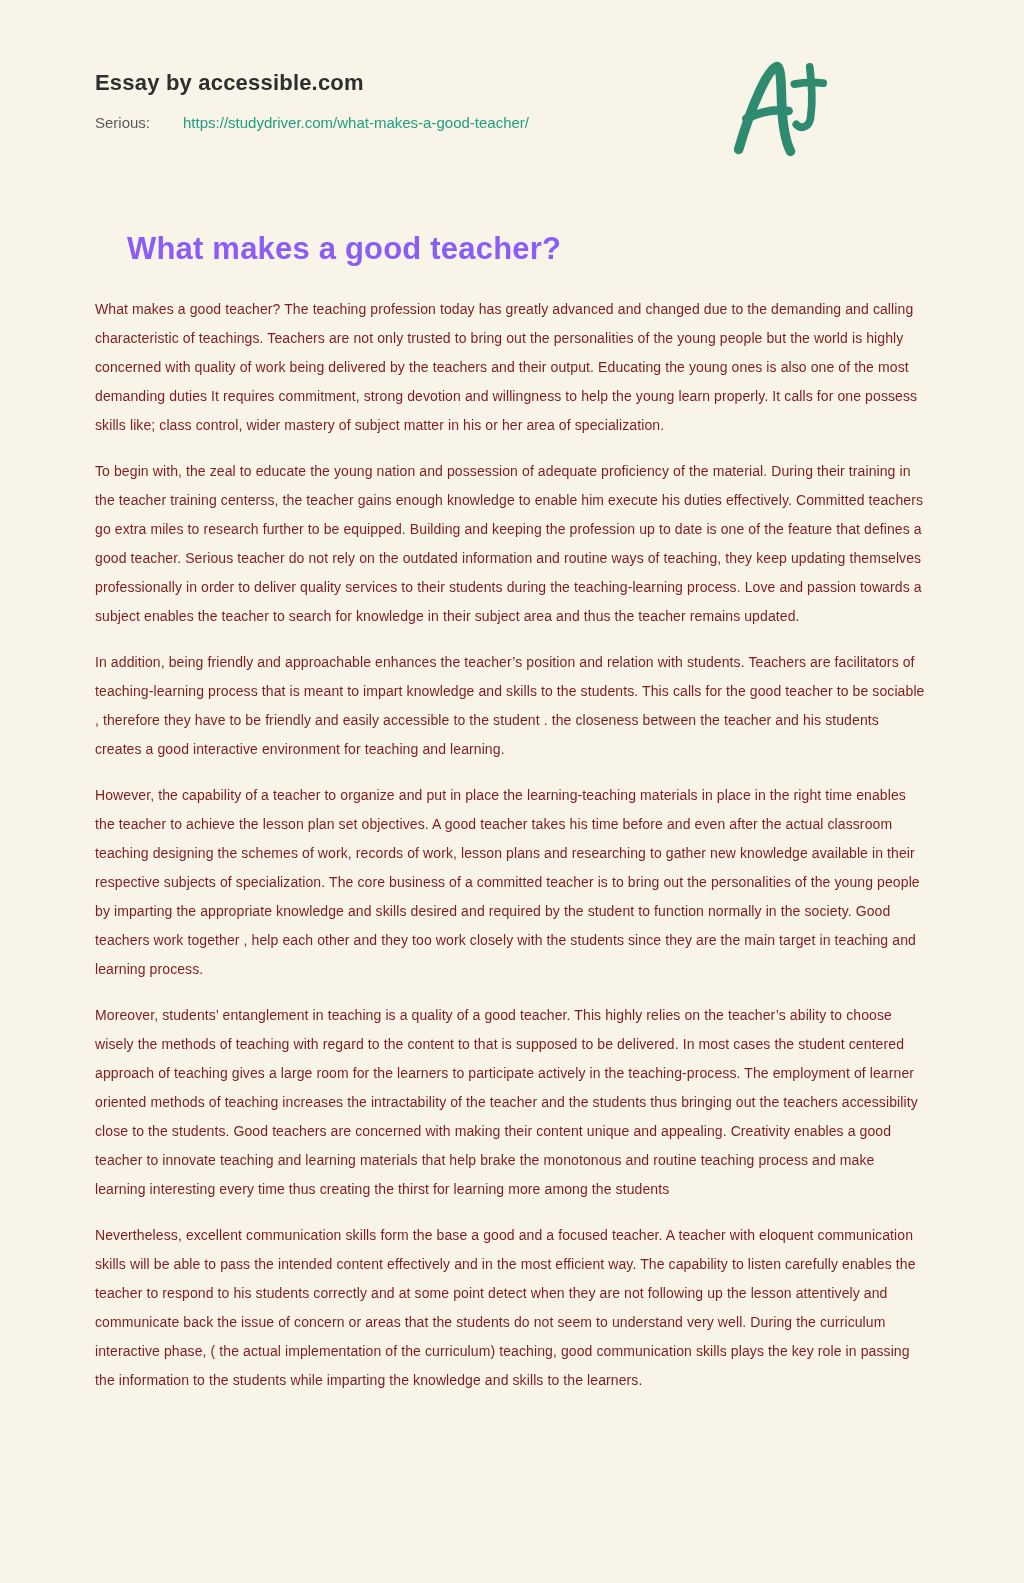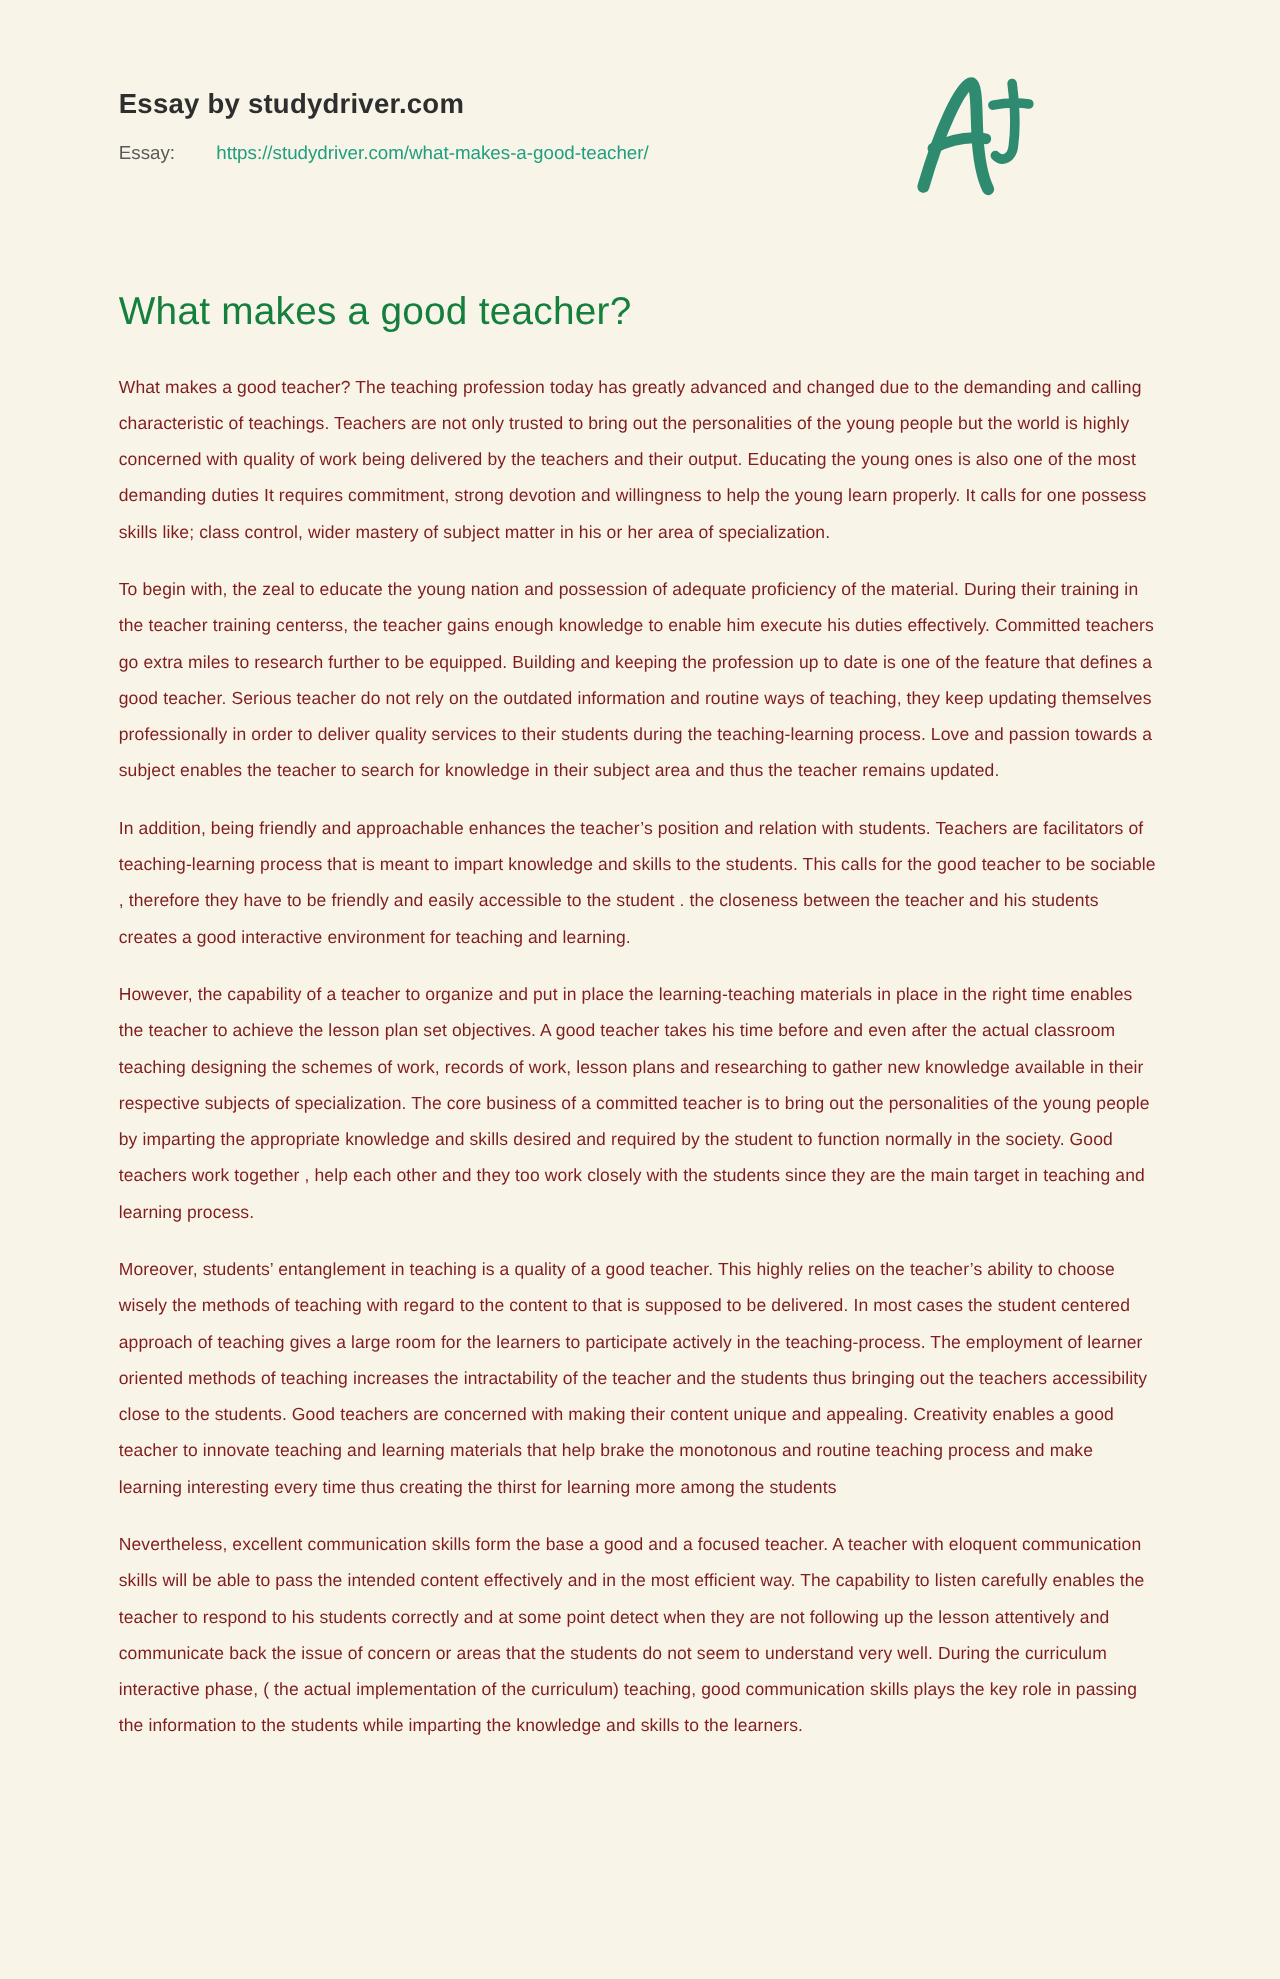--- a/index.html
+++ b/index.html
@@ -37,43 +37,44 @@
   .logo {
     position: absolute;
     top: -14px;
     right: 100px;
     width: 96px;
     height: 110px;
   }
   .article-title {
     margin-top: 100px;
     font-size: 31px;
-    font-weight: normal;
-    color: #15803d;
+    font-weight: bold;
+    color: #8b5cf6;
     letter-spacing: 0.2px;
+    margin-left: 32px;
   }
   .body-copy { margin-top: 28px; }
   .body-copy p {
     font-size: 14px;
     line-height: 29px;
     color: #7f1d1d;
     margin-bottom: 17px;
     letter-spacing: 0.1px;
   }
 </style>
 </head>
 <body>
 
 <div class="page">
 
   <div class="header">
-    <div class="header-title">Essay by studydriver.com</div>
+    <div class="header-title">Essay by accessible.com</div>
 
     <div class="source-line">
-      <span>Essay:</span><a class="source-link" href="#">https://studydriver.com/what-makes-a-good-teacher/</a>
+      <span>Serious:</span><a class="source-link" href="#">https://studydriver.com/what-makes-a-good-teacher/</a>
     </div>
 
     <div class="logo">
       <svg viewBox="0 0 100 112" width="96" height="110">
 
         <path d="M8 96 C 22 48, 38 14, 47 10 C 53 8, 52 34, 53 52 C 54 72, 57 88, 62 98" fill="none" stroke="#2e8b6f" stroke-width="10" stroke-linecap="round"></path>
         <path d="M16 64 C 32 56, 48 54, 60 56" fill="none" stroke="#2e8b6f" stroke-width="9" stroke-linecap="round"></path>
 
         <path d="M66 28 C 76 26, 88 26, 96 27" fill="none" stroke="#2e8b6f" stroke-width="8" stroke-linecap="round"></path>
         <path d="M82 10 C 84 26, 85 48, 83 62 C 82 72, 74 76, 68 70" fill="none" stroke="#2e8b6f" stroke-width="8" stroke-linecap="round"></path>

